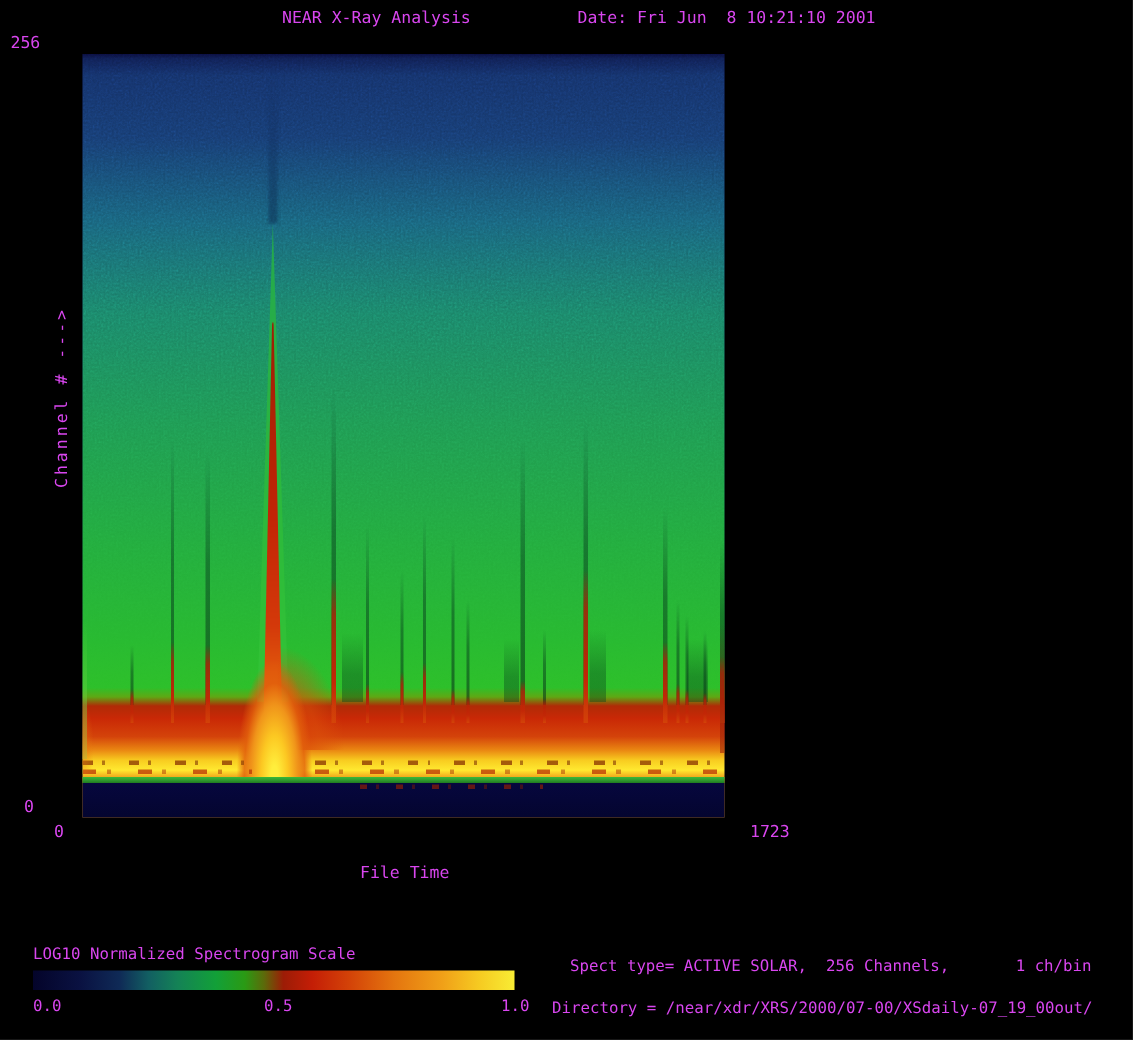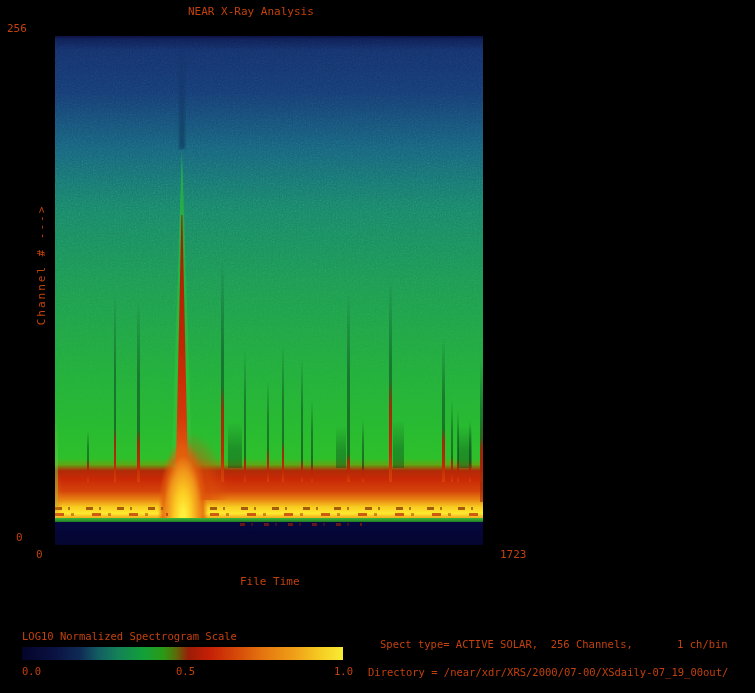--- a/index.html
+++ b/index.html
@@ -1,19 +1,19 @@
 <!DOCTYPE html>
 <html><head>
 <meta charset="utf-8">
 <style>
   html,body{margin:0;padding:0;background:#000;}
   .screen{
     position:relative;width:755px;height:693px;background:#000;overflow:hidden;
     font-family:"DejaVu Sans Mono","Liberation Mono",monospace;
-    color:#c2410c;
+    color:#d946ef;
   }
   .txt{position:absolute;white-space:pre;font-size:11px;line-height:13px;}
   .txt-sm{position:absolute;white-space:pre;font-size:10.5px;line-height:13px;}
   .hdr-title{left:188px;top:5px;}
   .hdr-date{left:385px;top:5px;}
   .ytick-max{left:7px;top:22px;}
   .ytick-min{left:16px;top:531px;}
   .ylabel{left:41px;top:265px;transform:translate(-50%,-50%) rotate(-90deg);letter-spacing:2px;}
   .xtick-min{left:36px;top:548px;}
   .xlabel{left:240px;top:548px;margin-top:27px;}
@@ -35,20 +35,21 @@
   .cb-t2{left:334px;top:665px;}
   .info-1{left:368px;top:638px;margin-left:12px;}
   .info-2{left:368px;top:666px;}
 </style>
 </head>
 <body>
 
 <div class="screen">
 
   <div class="txt hdr-title">NEAR X-Ray Analysis</div>
+  <div class="txt hdr-date">Date: Fri Jun  8 10:21:10 2001</div>
 
   <div class="txt ytick-max">256</div>
   <div class="txt ylabel">Channel # ---&gt;</div>
   <div class="txt ytick-min">0</div>
 
   <div class="plot" id="plot">
     <div class="layer base" id="base-gradient" style="background: linear-gradient(rgb(10, 14, 60) 0%, rgb(15, 30, 80) 0.6%, rgb(20, 48, 102) 2.8%, rgb(22, 58, 110) 11%, rgb(24, 96, 120) 22%, rgb(26, 130, 102) 34%, rgb(30, 152, 82) 48%, rgb(35, 172, 62) 64%, rgb(40, 186, 48) 77%, rgb(45, 192, 42) 83%, rgb(94, 168, 20) 84.2%, rgb(176, 43, 6) 85.4%, rgb(201, 40, 6) 87%, rgb(212, 67, 10) 89.4%, rgb(234, 136, 18) 91.2%, rgb(248, 204, 32) 92.5%, rgb(255, 233, 48) 93.8%, rgb(240, 168, 28) 94.7%, rgb(238, 156, 24) 95.7%, rgb(238, 156, 24) 100%);"></div>
     <svg class="noise" width="428" height="509">
       <filter id="grain">
         <feTurbulence type="fractalNoise" baseFrequency="0.7" numOctaves="2" seed="3"></feTurbulence>

